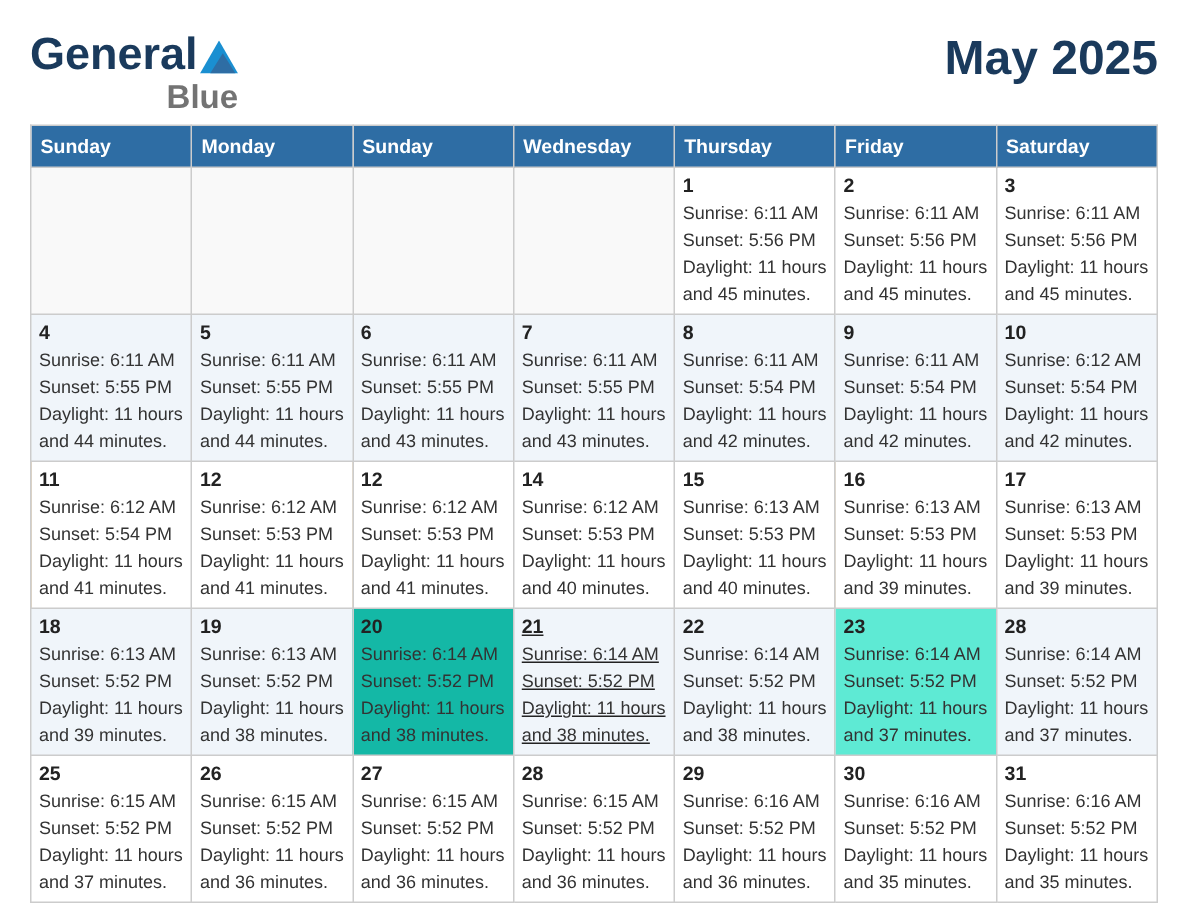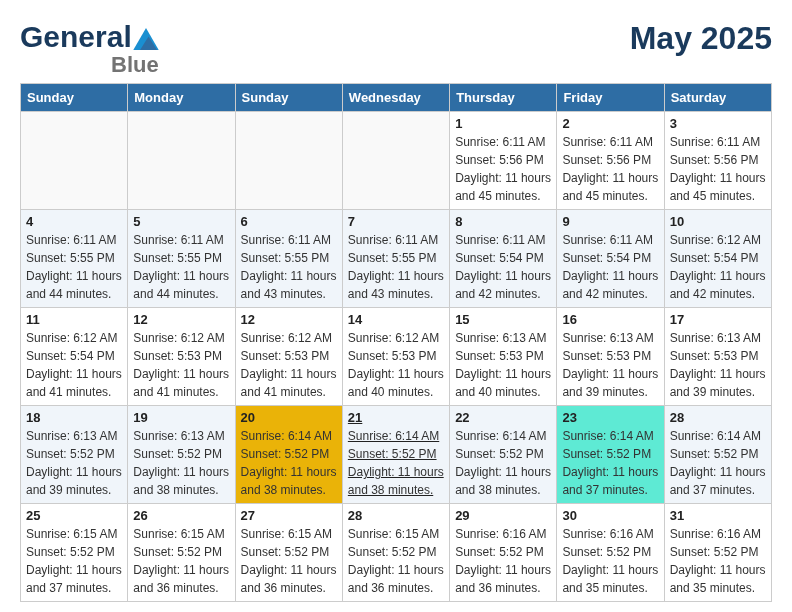--- a/index.html
+++ b/index.html
@@ -250,21 +250,21 @@
 Daylight: 11 hours
 and 39 minutes.</div>
         </td>
         <td style="background: rgb(240, 245, 250);">
           <span class="day-num">19</span>
           <div class="day-info" style="white-space: pre-line;">Sunrise: 6:13 AM
 Sunset: 5:52 PM
 Daylight: 11 hours
 and 38 minutes.</div>
         </td>
-        <td style="background: #eab308;">
+        <td style="background: #14b8a6;">
           <span class="day-num">20</span>
           <div class="day-info" style="white-space: pre-line;">Sunrise: 6:14 AM
 Sunset: 5:52 PM
 Daylight: 11 hours
 and 38 minutes.</div>
         </td>
         <td style="background: rgb(240, 245, 250); text-decoration: underline;">
           <span class="day-num">21</span>
           <div class="day-info" style="white-space: pre-line;">Sunrise: 6:14 AM
 Sunset: 5:52 PM

